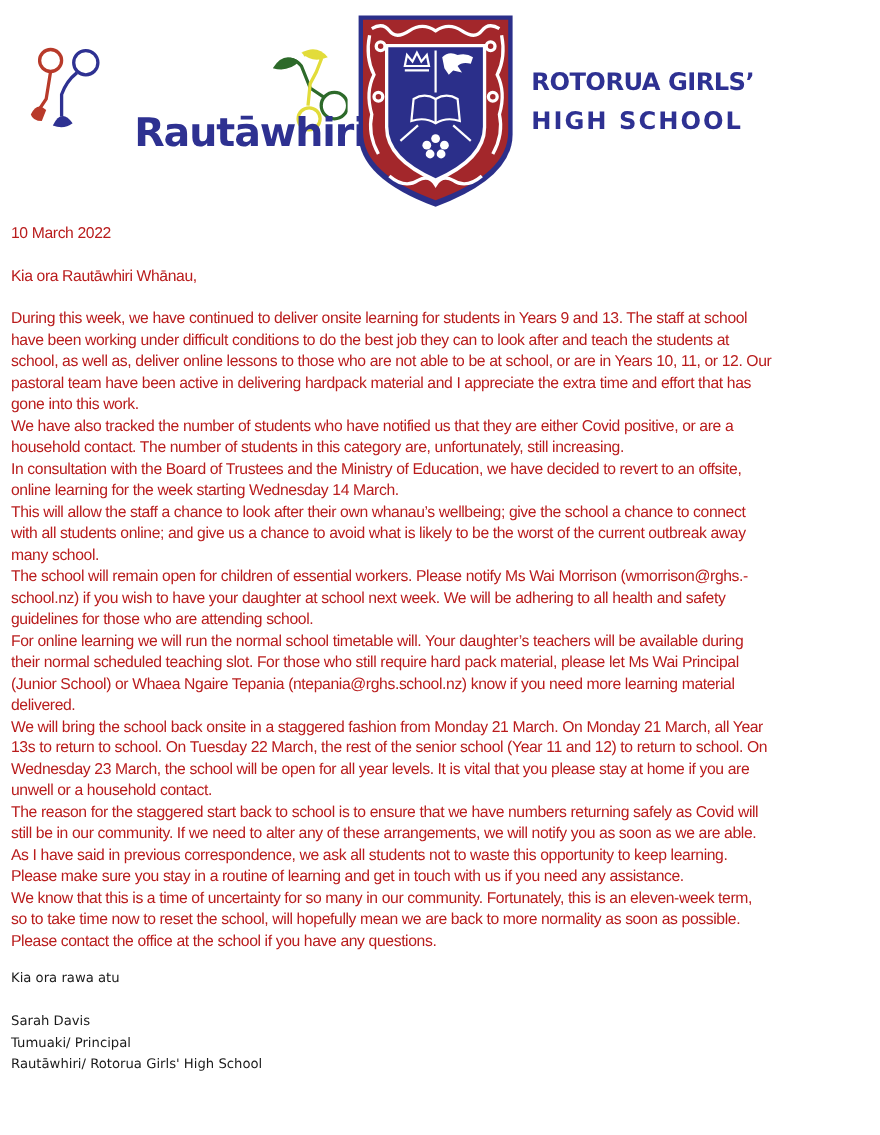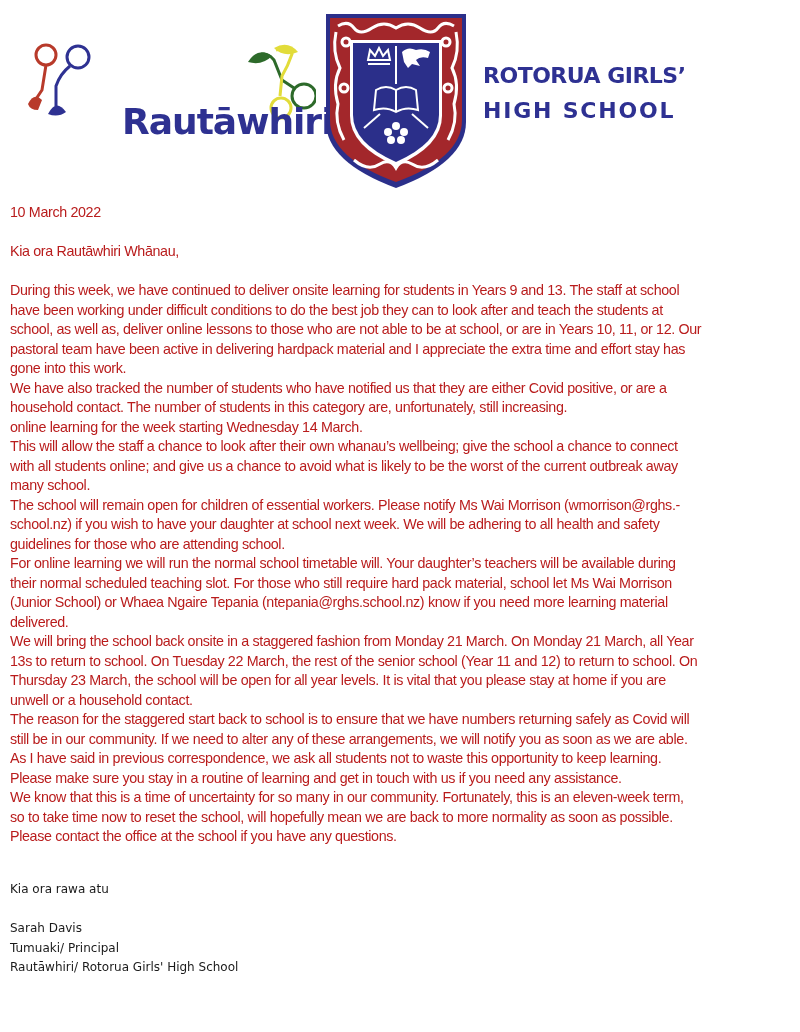--- a/index.html
+++ b/index.html
@@ -181,38 +181,39 @@
 </div>
 
 <div class="letter">
   <p>10 March 2022</p>
   <div class="gap"></div>
   <p>Kia ora Rautāwhiri Whānau,</p>
   <div class="gap"></div>
   <p>During this week,  we have continued to deliver onsite learning for students in Years 9 and 13. The staff at school</p>
   <p>have been working under difficult conditions to do the best job they can to look after and teach the students at</p>
   <p>school, as well as, deliver  online lessons to those who are not able to be at school, or are in Years 10, 11, or 12. Our</p>
-  <p>pastoral team have been active in delivering hardpack material and I appreciate the extra time and effort stay has</p>
+  <p>pastoral team have been active in delivering hardpack material and I appreciate the extra time and effort that has</p>
   <p>gone into this work.</p>
   <p>We have also tracked the number of students who have notified us that they are either Covid positive, or are a</p>
   <p>household contact. The number of students in this category are, unfortunately, still increasing.</p>
+  <p>In consultation with the Board of Trustees and the Ministry of Education, we have decided to revert to an offsite,</p>
   <p>online learning for the week starting Wednesday 14 March.</p>
   <p>This will allow the staff a chance to look after their own whanau’s wellbeing; give the school a chance to connect</p>
   <p>with all students online; and give us a chance to avoid what is likely to be the worst of the current outbreak away</p>
   <p>many school.</p>
   <p>The school will remain open for children of essential workers. Please notify Ms Wai Morrison (wmorrison@rghs.-</p>
   <p>school.nz) if you wish to have your daughter at school next week. We will be adhering to all health and safety</p>
   <p>guidelines for those who are attending school.</p>
   <p>For online learning we will run the normal school timetable will. Your daughter’s teachers will be available during</p>
-  <p>their normal scheduled teaching slot. For those who still require hard pack material, school let Ms Wai Morrison</p>
+  <p>their normal scheduled teaching slot. For those who still require hard pack material, please let Ms Wai Principal</p>
   <p>(Junior School) or Whaea Ngaire Tepania (ntepania@rghs.school.nz) know if you need more learning material</p>
   <p>delivered.</p>
   <p>We will bring the school back onsite in a staggered fashion from Monday 21 March. On Monday 21 March, all Year</p>
   <p>13s to return to school.  On Tuesday 22 March, the rest of the senior school (Year 11 and 12) to return to school.  On</p>
-  <p>Thursday 23 March, the school will be open for all year levels.  It is vital that you please stay at home if you are</p>
+  <p>Wednesday 23 March, the school will be open for all year levels.  It is vital that you please stay at home if you are</p>
   <p>unwell or a household contact.</p>
   <p>The reason for the staggered start back to school is to ensure that we have numbers returning safely as Covid will</p>
   <p>still be in our community. If we need to alter any of these arrangements, we will notify you as soon as we are able.</p>
   <p>As I have said in previous correspondence, we ask all students not to waste this opportunity to keep learning.</p>
   <p>Please make sure you stay in a routine of learning and get in touch with us if you need any assistance.</p>
   <p>We know that this is a time of uncertainty for so many in our community. Fortunately, this is an eleven-week term,</p>
   <p>so to take time now to reset the school, will hopefully mean we are back to more normality as soon as possible.</p>
   <p>Please contact the office at the school if you have any questions.</p>
 </div>
 

